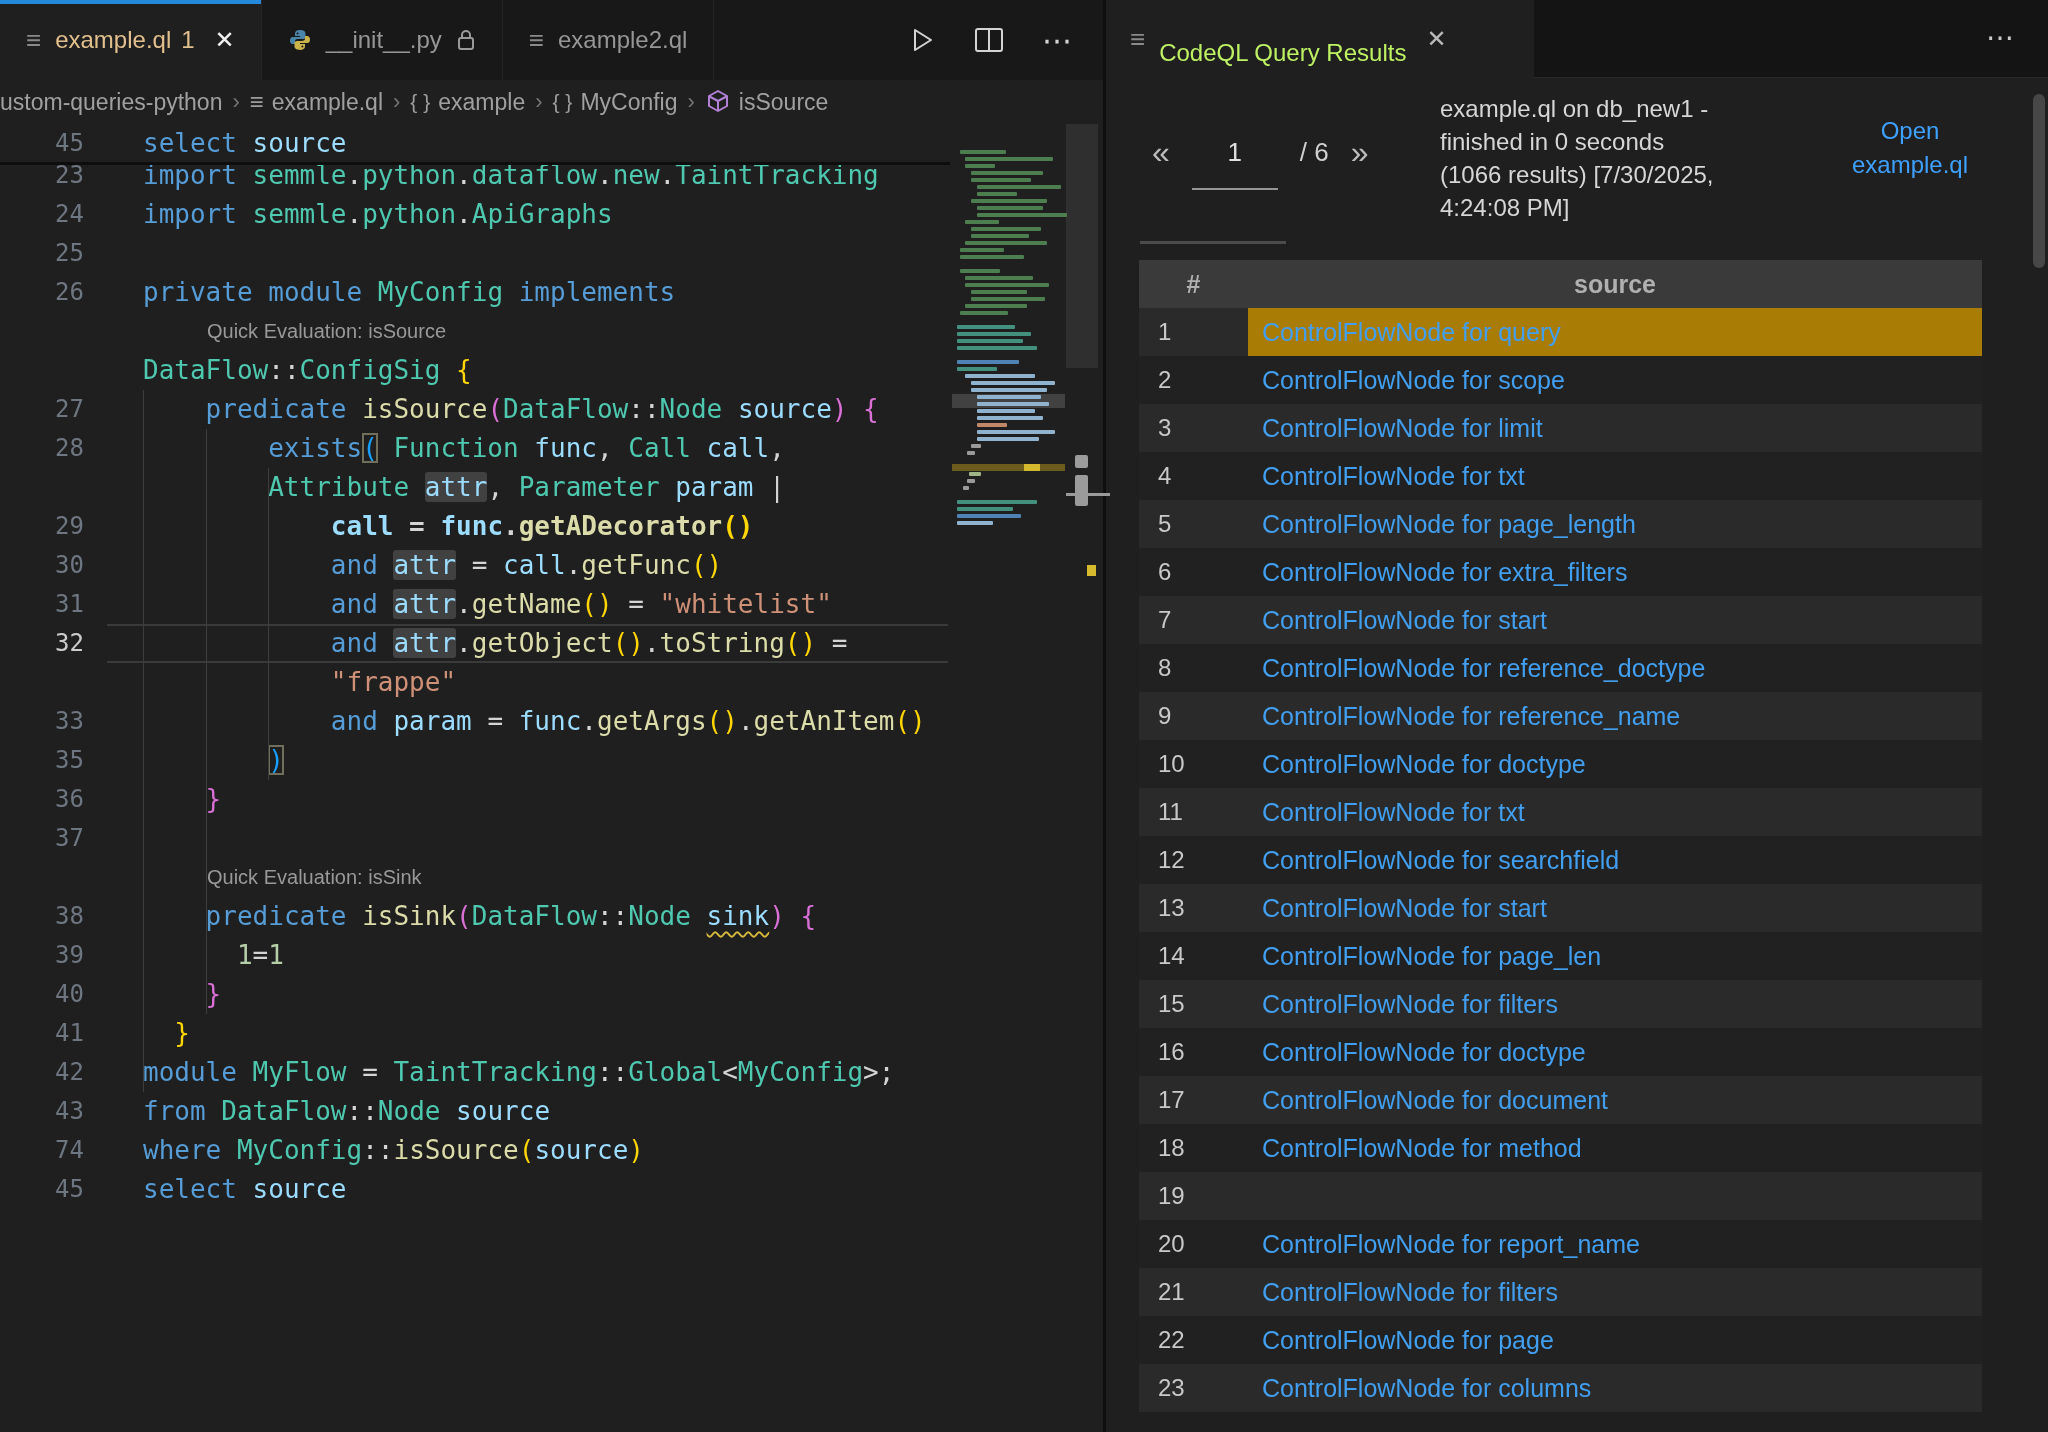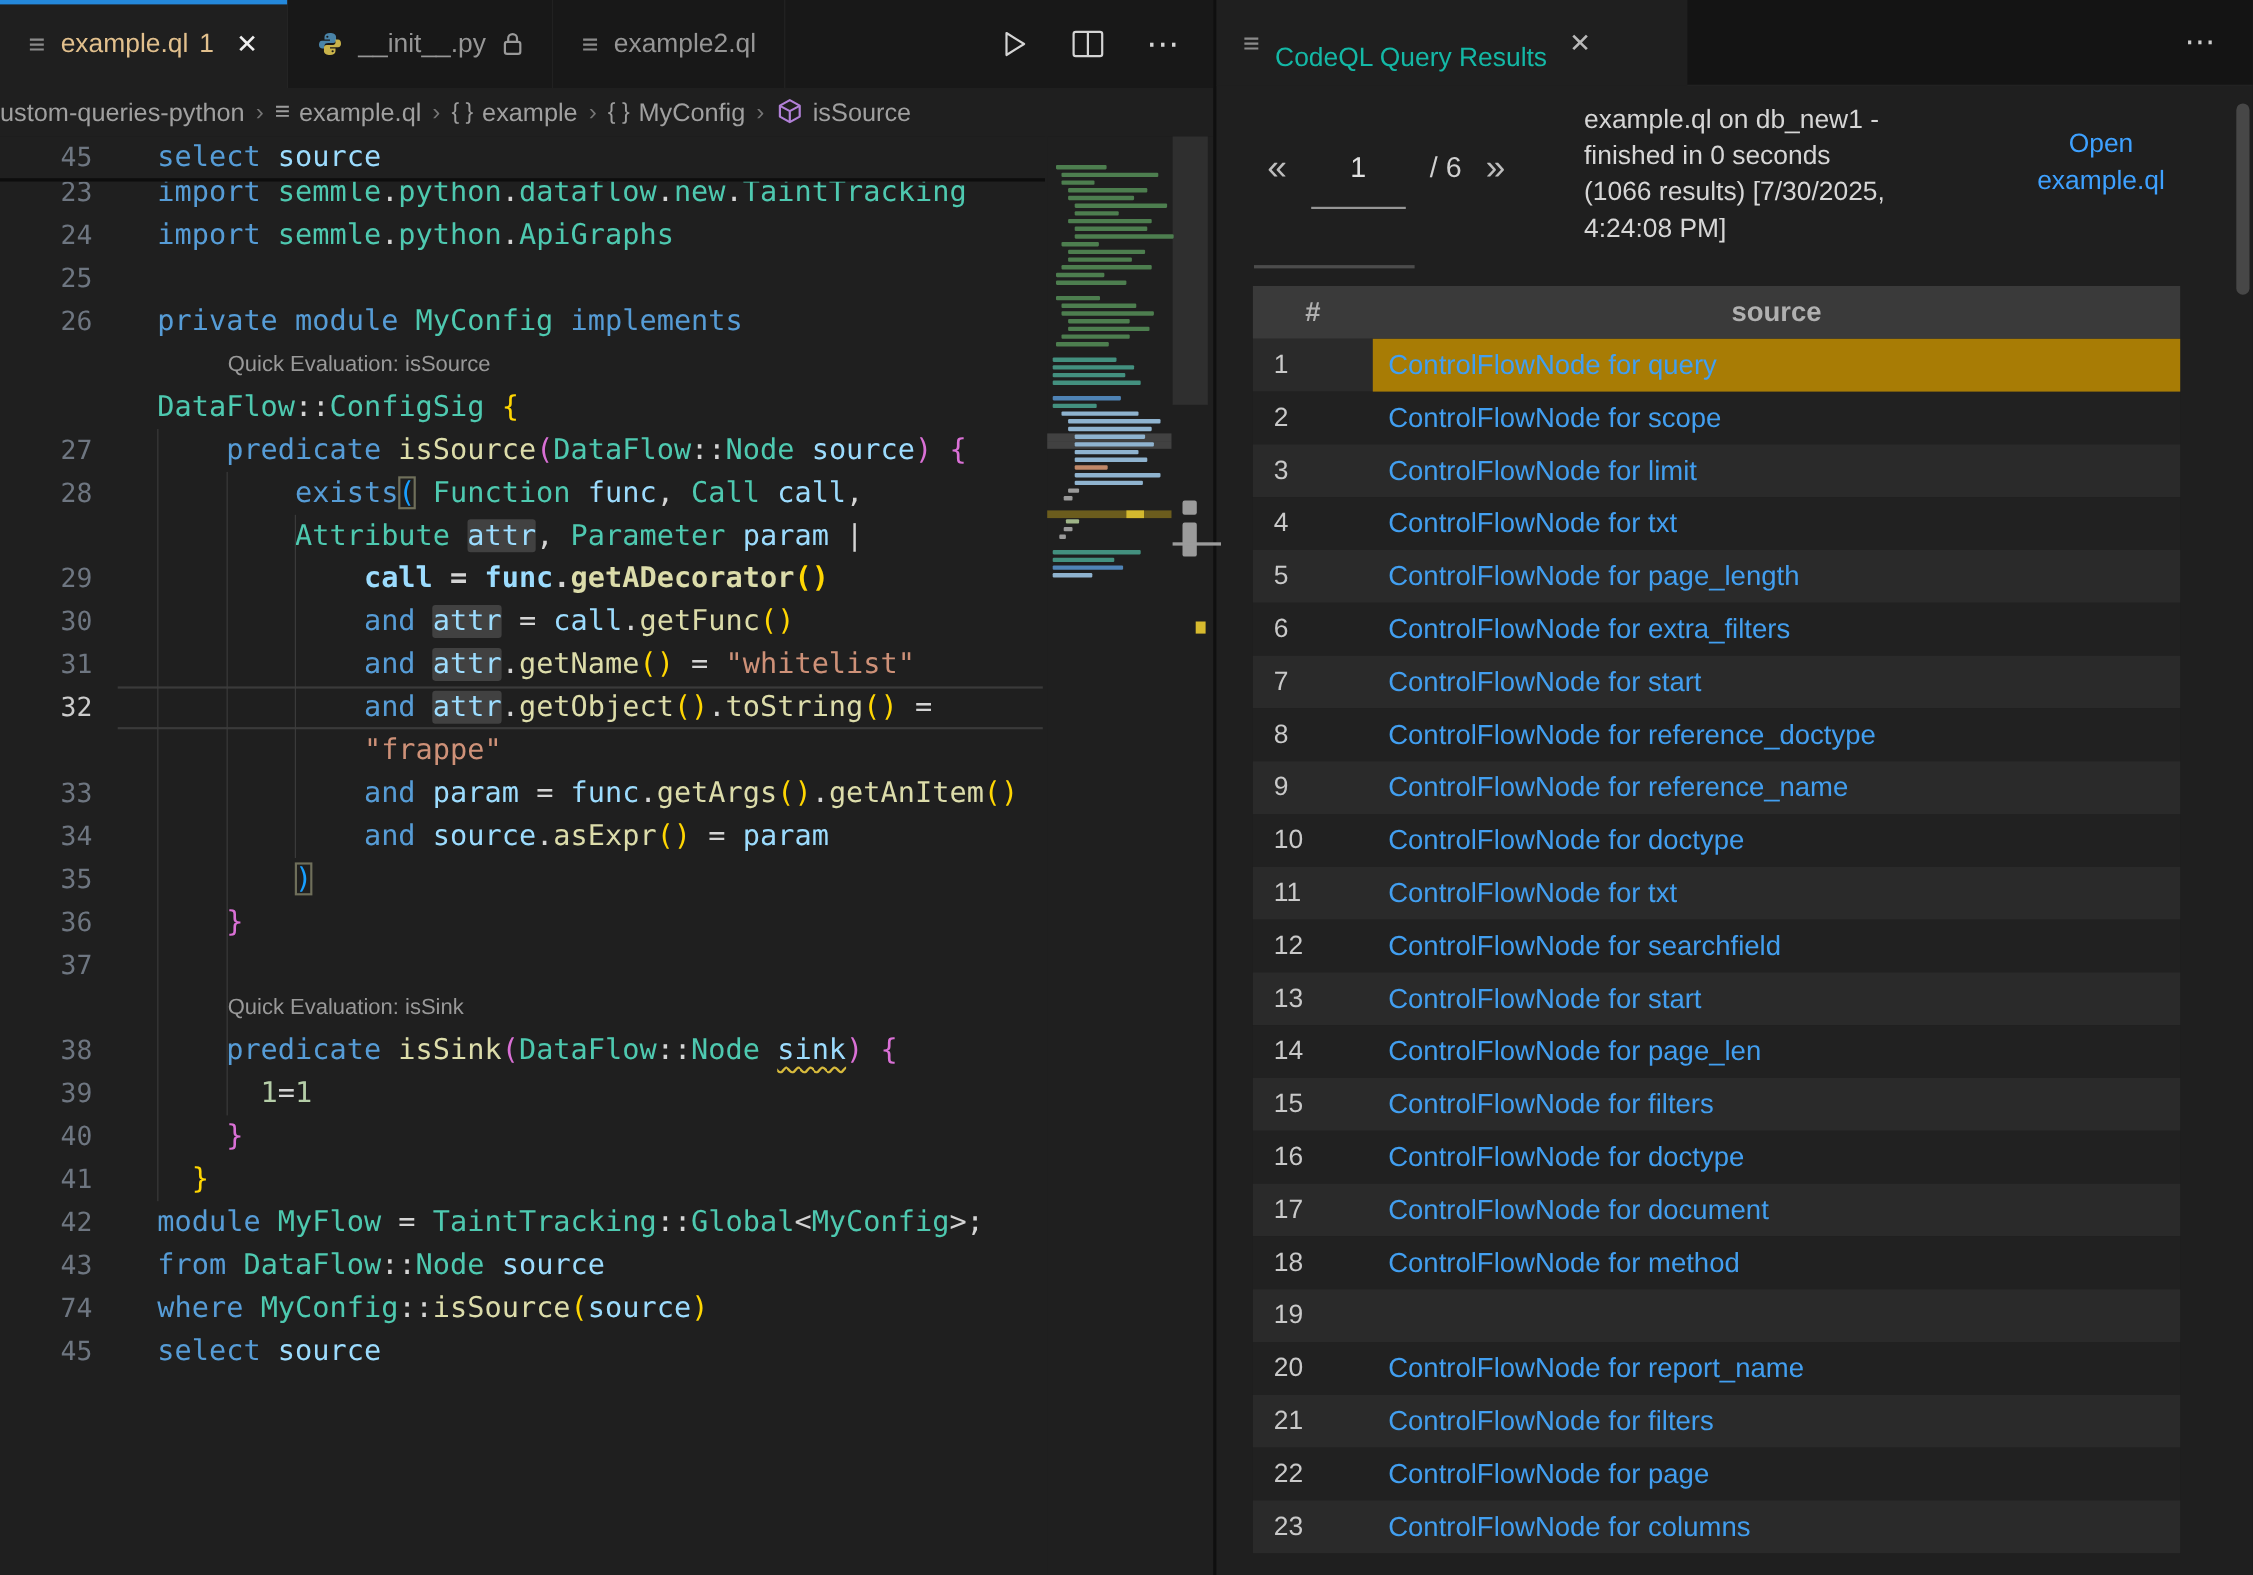--- a/index.html
+++ b/index.html
@@ -67,21 +67,21 @@
   #sash-cursor .c3 { position:absolute; left:26px; top:38px; width:44px; height:3px; background:#9b9b9b; }
 
   #group-divider { position:absolute; left:1103px; top:0; width:3px; height:1432px; background:#0f0f0f; cursor:col-resize; }
 
   
   #panel { position:absolute; left:1106px; top:0; width:942px; height:1432px; background:#1f1f1f; }
   #panel-tabbar { position:absolute; left:0; top:0; width:942px; height:78px; background:#141414;
                   border-bottom:1px solid #262626; }
   #panel-tab { position:absolute; left:0; top:0; width:428px; height:78px; background:#1f1f1f;
                display:flex; align-items:center; gap:14px; padding:0 24px; cursor:pointer; }
-  #panel-tab .tab-label { color:#14b8a6;margin-top:28px; }
+  #panel-tab .tab-label { color:#bef264;margin-top:28px; }
   #panel-tab .tab-close { color:#b9b9b9; }
   #panel-more { position:absolute; right:30px; top:24px; color:#cccccc; font-size:28px;
                 letter-spacing:4px; cursor:pointer; line-height:1; }
 
   #pager { position:absolute; left:46px; top:132px; display:flex; align-items:flex-start; gap:22px; color:#cfcfcf; }
   .pg-btn { font-size:32px; color:#bdbdbd; cursor:pointer; line-height:40px; }
   #pg-input { width:86px; text-align:center; font-size:26px; color:#e0e0e0;
               border-bottom:2px solid #969696; line-height:40px; height:58px; cursor:text; }
   #pg-total { font-size:26px; line-height:40px; color:#d0d0d0; }
   #run-status { position:absolute; left:334px; top:92px; width:372px; font-size:24px;
@@ -199,21 +199,20 @@
           <div class="crow"><span class="ln"></span><span class="ctext" style="padding-left: 0ch;"><span class="tk-t">DataFlow</span><span class="tk-p">::</span><span class="tk-t">ConfigSig</span><span class="tk-p"> </span><span class="tk-b1">{</span></span></div>
           <div class="crow"><span class="ln">27</span><span class="ctext" style="padding-left: 4ch;"><span class="tk-k">predicate</span><span class="tk-p"> </span><span class="tk-m">isSource</span><span class="tk-b2">(</span><span class="tk-t">DataFlow</span><span class="tk-p">::</span><span class="tk-t">Node</span><span class="tk-p"> </span><span class="tk-v">source</span><span class="tk-b2">)</span><span class="tk-p"> </span><span class="tk-b2">{</span></span></div>
           <div class="crow"><span class="ln">28</span><span class="ctext" style="padding-left: 8ch;"><span class="tk-k">exists</span><span class="tk-b3 tk-box">(</span><span class="tk-p"> </span><span class="tk-t">Function</span><span class="tk-p"> </span><span class="tk-v">func</span><span class="tk-p">, </span><span class="tk-t">Call</span><span class="tk-p"> </span><span class="tk-v">call</span><span class="tk-p">,</span></span></div>
           <div class="crow"><span class="ln"></span><span class="ctext" style="padding-left: 8ch;"><span class="tk-t">Attribute</span><span class="tk-p"> </span><span class="tk-vh">attr</span><span class="tk-p">, </span><span class="tk-t">Parameter</span><span class="tk-p"> </span><span class="tk-v">param</span><span class="tk-p"> |</span></span></div>
           <div class="crow"><span class="ln">29</span><span class="ctext" style="padding-left: 12ch; font-weight: bold;"><span class="tk-v">call</span><span class="tk-p"> = </span><span class="tk-v">func</span><span class="tk-p">.</span><span class="tk-m">getADecorator</span><span class="tk-b1">()</span></span></div>
           <div class="crow"><span class="ln">30</span><span class="ctext" style="padding-left: 12ch;"><span class="tk-k">and</span><span class="tk-p"> </span><span class="tk-vh">attr</span><span class="tk-p"> = </span><span class="tk-v">call</span><span class="tk-p">.</span><span class="tk-m">getFunc</span><span class="tk-b1">()</span></span></div>
           <div class="crow"><span class="ln">31</span><span class="ctext" style="padding-left: 12ch;"><span class="tk-k">and</span><span class="tk-p"> </span><span class="tk-vh">attr</span><span class="tk-p">.</span><span class="tk-m">getName</span><span class="tk-b1">()</span><span class="tk-p"> = </span><span class="tk-s">"whitelist"</span></span></div>
           <div class="crow cur"><span class="ln">32</span><span class="ctext" style="padding-left: 12ch;"><span class="tk-k">and</span><span class="tk-p"> </span><span class="tk-vh">attr</span><span class="tk-p">.</span><span class="tk-m">getObject</span><span class="tk-b1">()</span><span class="tk-p">.</span><span class="tk-m">toString</span><span class="tk-b1">()</span><span class="tk-p"> =</span></span><div class="curbox"></div></div>
           <div class="crow"><span class="ln"></span><span class="ctext" style="padding-left: 12ch;"><span class="tk-s">"frappe"</span></span></div>
           <div class="crow"><span class="ln">33</span><span class="ctext" style="padding-left: 12ch;"><span class="tk-k">and</span><span class="tk-p"> </span><span class="tk-v">param</span><span class="tk-p"> = </span><span class="tk-v">func</span><span class="tk-p">.</span><span class="tk-m">getArgs</span><span class="tk-b1">()</span><span class="tk-p">.</span><span class="tk-m">getAnItem</span><span class="tk-b1">()</span></span></div>
-          <div class="crow"><span class="ln">34</span><span class="ctext" style="padding-left: 12ch;"><span class="tk-k">and</span><span class="tk-p"> </span><span class="tk-v">source</span><span class="tk-p">.</span><span class="tk-m">asExpr</span><span class="tk-b1">()</span><span class="tk-p"> = </span><span class="tk-v">param</span></span></div>
           <div class="crow"><span class="ln">35</span><span class="ctext" style="padding-left: 8ch;"><span class="tk-b3 tk-box">)</span></span></div>
           <div class="crow"><span class="ln">36</span><span class="ctext" style="padding-left: 4ch;"><span class="tk-b2">}</span></span></div>
           <div class="crow"><span class="ln">37</span><span class="ctext" style="padding-left: 0ch;"></span></div>
           <div class="crow"><span class="ln"></span><span class="lens" style="padding-left: 64px;">Quick Evaluation: isSink</span></div>
           <div class="crow"><span class="ln">38</span><span class="ctext" style="padding-left: 4ch;"><span class="tk-k">predicate</span><span class="tk-p"> </span><span class="tk-m">isSink</span><span class="tk-b2">(</span><span class="tk-t">DataFlow</span><span class="tk-p">::</span><span class="tk-t">Node</span><span class="tk-p"> </span><span class="tk-w">sink</span><span class="tk-b2">)</span><span class="tk-p"> </span><span class="tk-b2">{</span></span></div>
           <div class="crow"><span class="ln">39</span><span class="ctext" style="padding-left: 6ch;"><span class="tk-n">1</span><span class="tk-p">=</span><span class="tk-n">1</span></span></div>
           <div class="crow"><span class="ln">40</span><span class="ctext" style="padding-left: 4ch;"><span class="tk-b2">}</span></span></div>
           <div class="crow"><span class="ln">41</span><span class="ctext" style="padding-left: 2ch;"><span class="tk-b1">}</span></span></div>
           <div class="crow"><span class="ln">42</span><span class="ctext" style="padding-left: 0ch;"><span class="tk-k">module</span><span class="tk-p"> </span><span class="tk-t">MyFlow</span><span class="tk-p"> = </span><span class="tk-t">TaintTracking</span><span class="tk-p">::</span><span class="tk-t">Global</span><span class="tk-p">&lt;</span><span class="tk-t">MyConfig</span><span class="tk-p">&gt;;</span></span></div>
           <div class="crow"><span class="ln">43</span><span class="ctext" style="padding-left: 0ch;"><span class="tk-k">from</span><span class="tk-p"> </span><span class="tk-t">DataFlow</span><span class="tk-p">::</span><span class="tk-t">Node</span><span class="tk-p"> </span><span class="tk-v">source</span></span></div>

